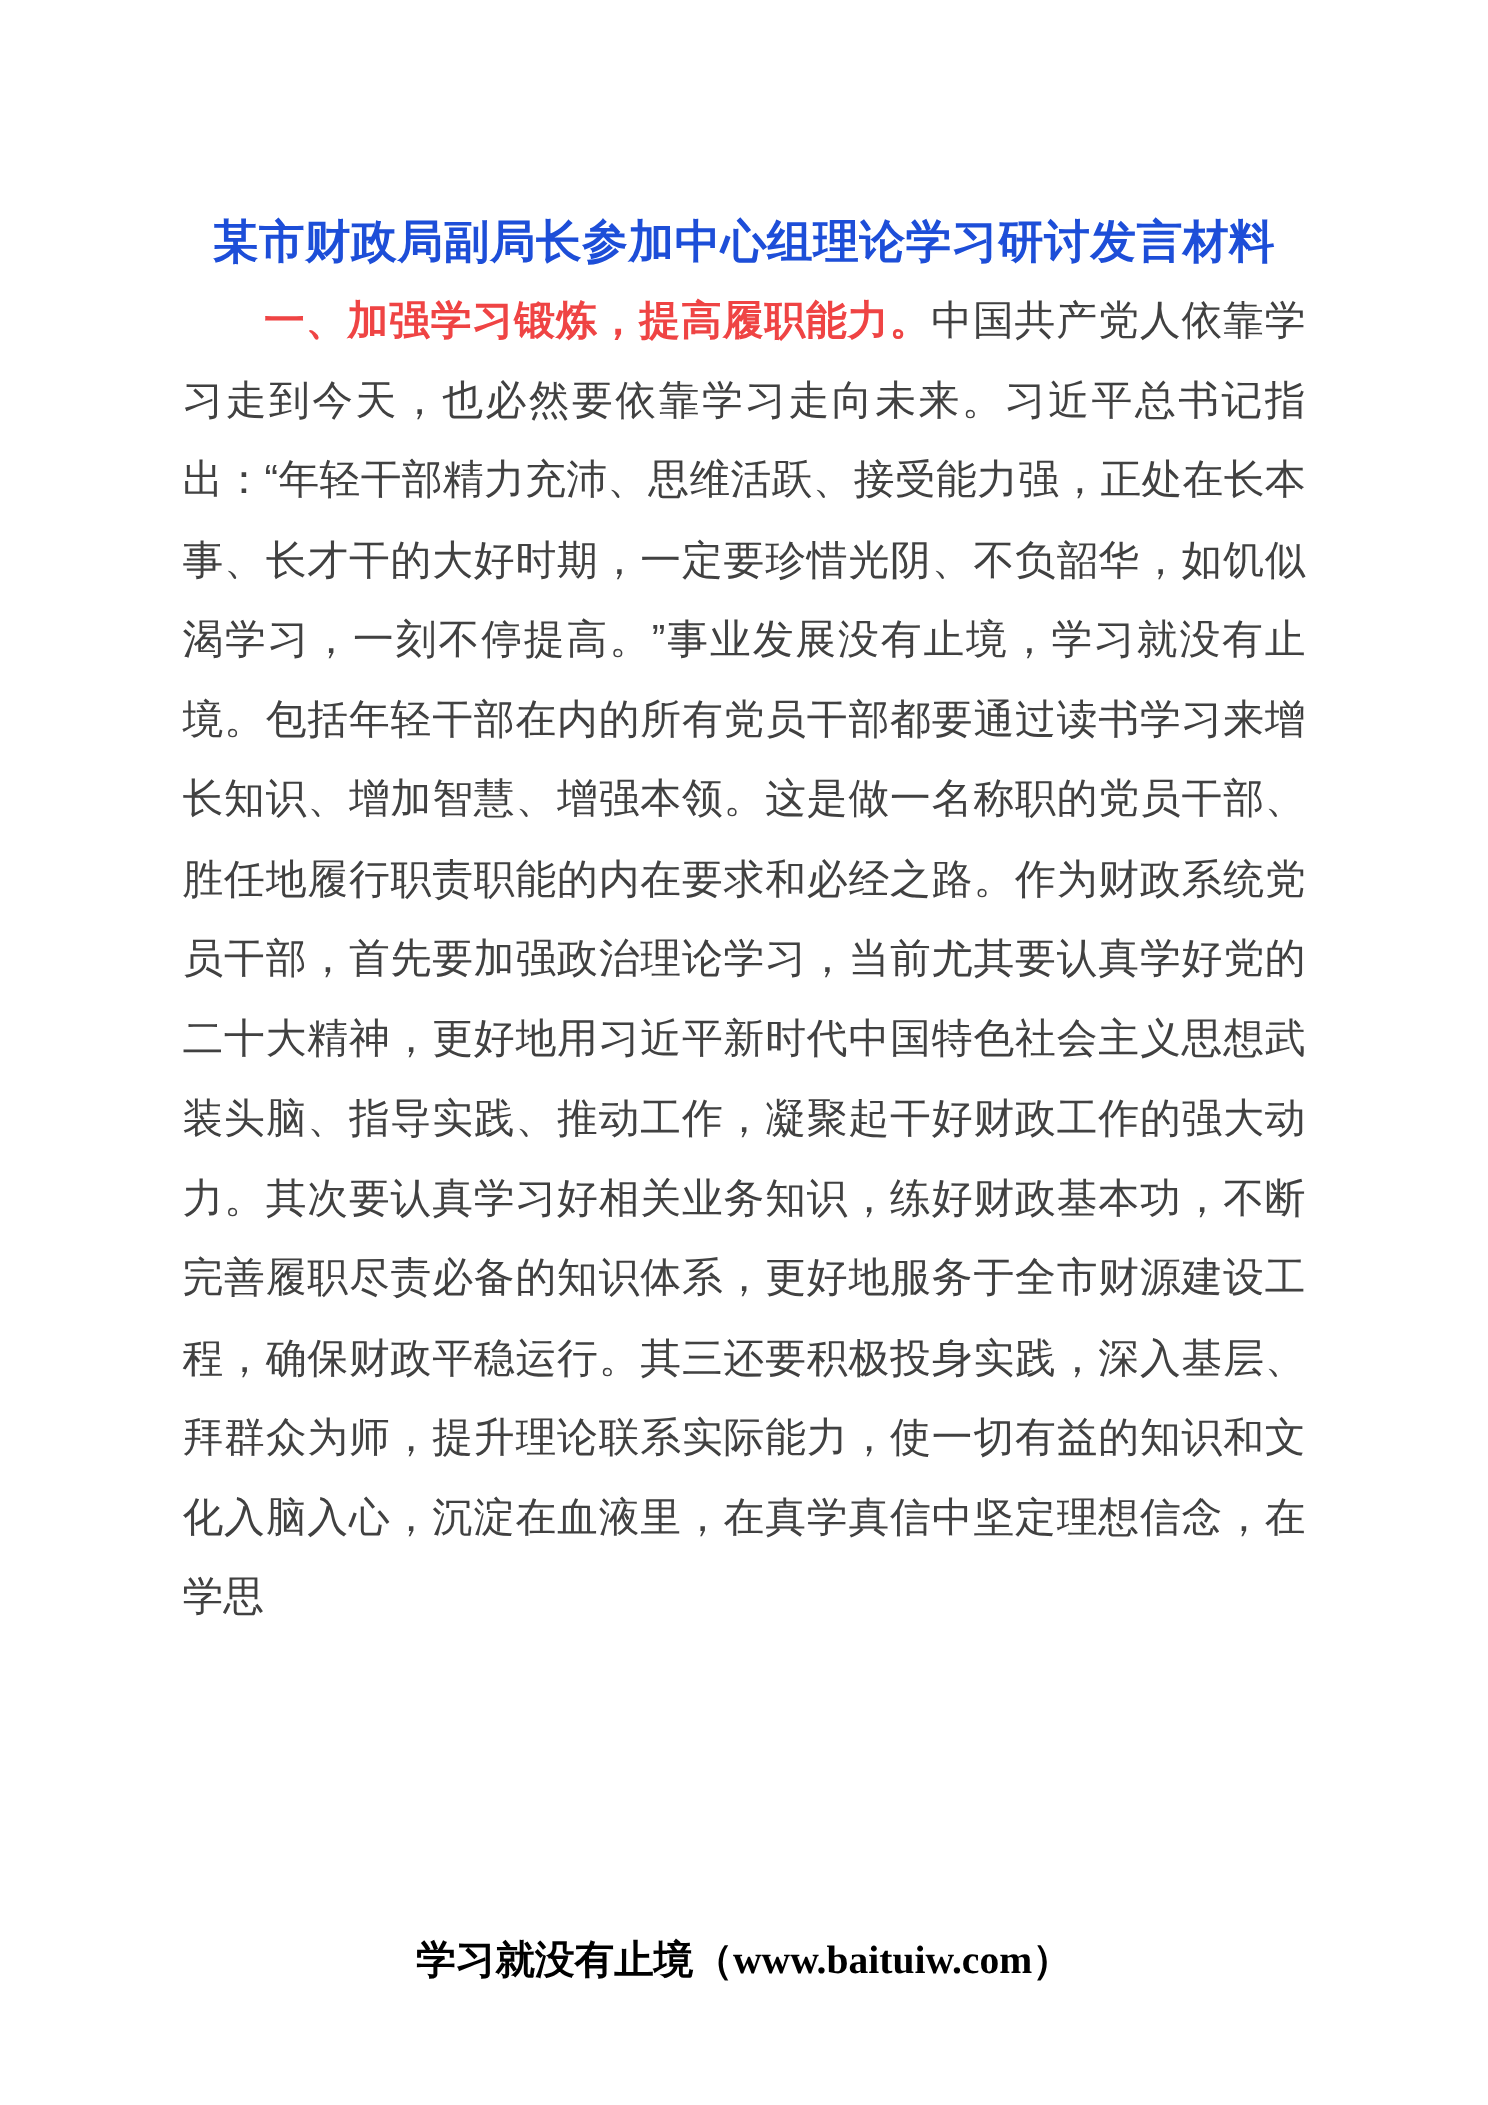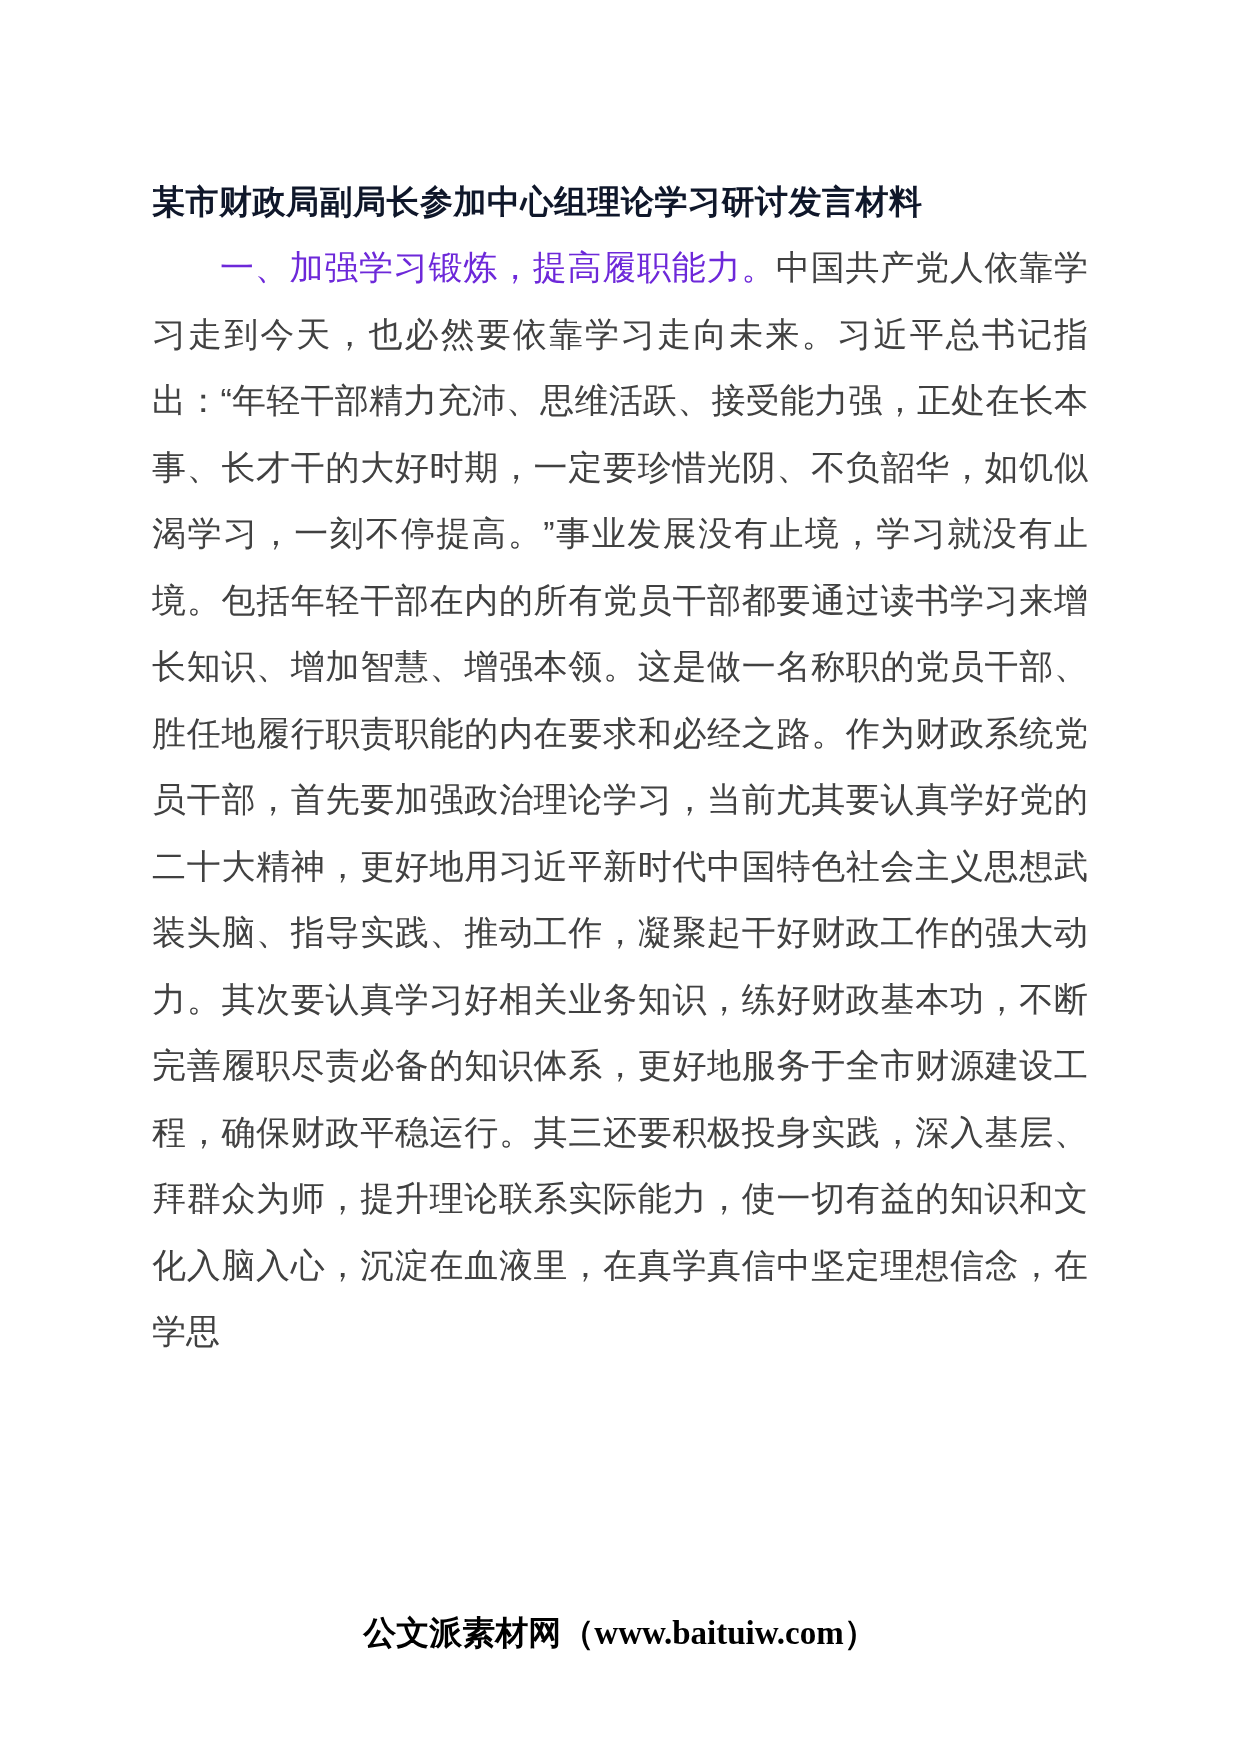--- a/index.html
+++ b/index.html
@@ -16,40 +16,41 @@
     font-family: "Liberation Sans", sans-serif;
   }
   .content {
     position: absolute;
     left: 152px;
     top: 170px;
     width: 936px;
   }
   .doc-title {
     margin: 0;
-    font-size: 33px;
+    font-size: 38px;
     line-height: 64px;
     font-weight: 700;
-    color: #0f172a;
+    text-align: center;
+    color: #1d4ed8;
     letter-spacing: 0.5px;
     white-space: nowrap;
   }
   .para {
     margin: 0;
     font-size: 34px;
     line-height: 66.5px;
     color: #414141;
     text-align: justify;
     text-justify: inter-character;
     text-indent: 2em;
     font-weight: 400;
   }
   .para .lead {
-    font-weight: 400;
-    color: #6d28d9;
+    font-weight: 700;
+    color: #ef4444;
   }
   .footer {
     position: absolute;
     left: 0;
     top: 1608px;
     width: 100%;
     text-align: center;
     font-size: 33px;
     line-height: 50px;
     color: #000000;
@@ -67,15 +68,15 @@
 
 <div class="page">
   <div class="content">
     <h1 class="doc-title">某市财政局副局长参加中心组理论学习研讨发言材料</h1>
 
 
     <p class="para"><span class="lead">一、加强学习锻炼，提高履职能力。</span><span>中国共产党人依靠学习走到今天，也必然要依靠学习走向未来。习近平总书记指出：“年轻干部精力充沛、思维活跃、接受能力强，正处在长本事、长才干的大好时期，一定要珍惜光阴、不负韶华，如饥似渴学习，一刻不停提高。”事业发展没有止境，学习就没有止境。包括年轻干部在内的所有党员干部都要通过读书学习来增长知识、增加智慧、增强本领。这是做一名称职的党员干部、胜任地履行职责职能的内在要求和必经之路。作为财政系统党员干部，首先要加强政治理论学习，当前尤其要认真学好党的二十大精神，更好地用习近平新时代中国特色社会主义思想武装头脑、指导实践、推动工作，凝聚起干好财政工作的强大动力。其次要认真学习好相关业务知识，练好财政基本功，不断完善履职尽责必备的知识体系，更好地服务于全市财源建设工程，确保财政平稳运行。其三还要积极投身实践，深入基层、拜群众为师，提升理论联系实际能力，使一切有益的知识和文化入脑入心，沉淀在血液里，在真学真信中坚定理想信念，在学思</span></p>
   </div>
 
   <div class="footer">
-    <span>公文派素材网（</span><span class="url">www.baituiw.com</span><span>）</span>
+    <span>学习就没有止境（</span><span class="url">www.baituiw.com</span><span>）</span>
   </div>
 </div>
 
 </body></html>

